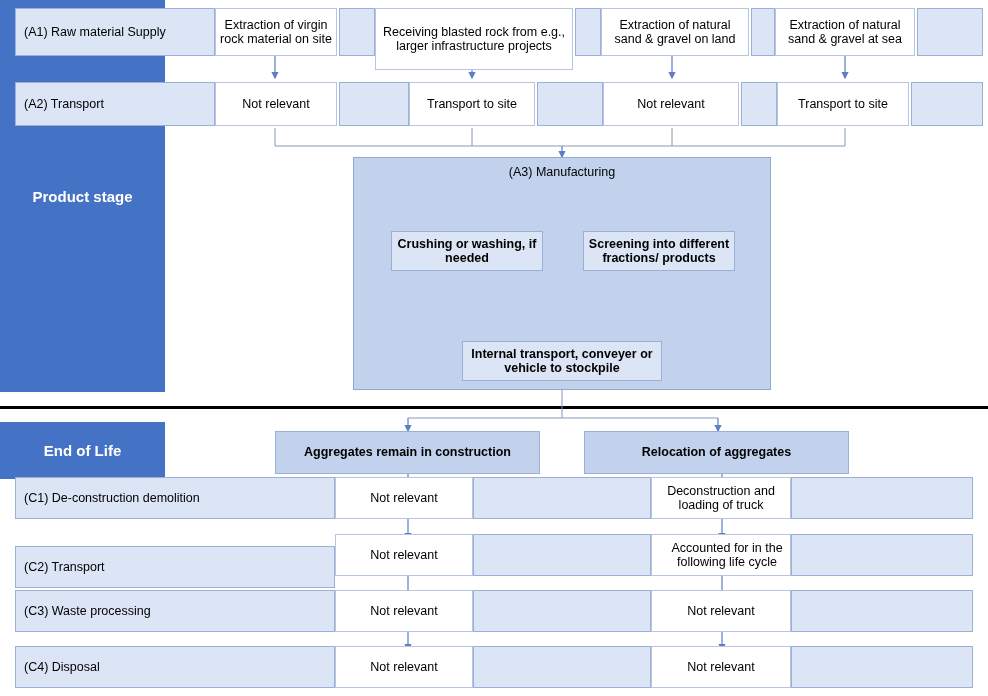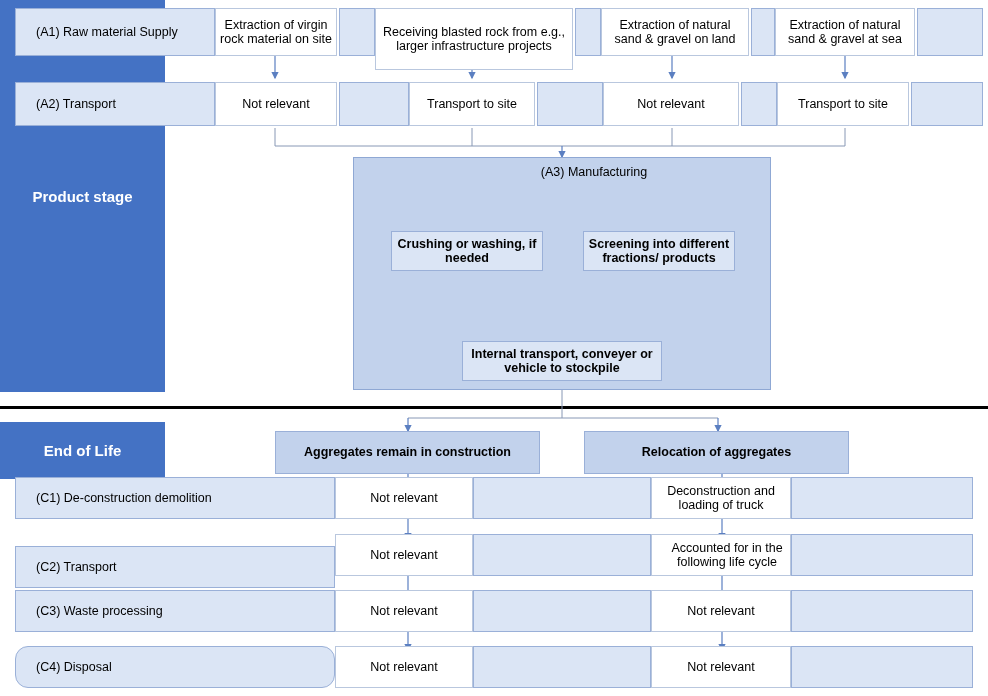--- a/index.html
+++ b/index.html
@@ -29,21 +29,21 @@
     display:flex;
     align-items:center;
     justify-content:center;
     text-align:center;
     line-height:1.15;
     padding:2px 4px;
   }
   .lt{background:#dbe5f5;border:1px solid #9ab0d8;}
   .md{background:#c2d2ec;border:1px solid #9ab0d8;}
   .white{background:#ffffff;border:1px solid #b9c7de;}
-  .left{justify-content:flex-start;text-align:left;padding-left:20px;}
+  .left{justify-content:flex-start;text-align:left;padding-left:8px;}
   .bold{font-weight:bold;}
   .divider{
     position:absolute;
     background:#000000;
     height:3px;
   }
   svg.ov{
     position:absolute;left:0;top:0;width:988px;height:696px;
     pointer-events:none;
   }
@@ -150,21 +150,21 @@
 <div class="box white" style="left:603px;top:82px;width:136px;height:44px;">
   <span>Not relevant</span>
 </div>
 <div class="box lt" style="left:741px;top:82px;width:36px;height:44px;"></div>
 <div class="box white" style="left:777px;top:82px;width:132px;height:44px;">
   <span>Transport to site</span>
 </div>
 <div class="box lt" style="left:911px;top:82px;width:72px;height:44px;"></div>
 
 <div class="mfg-outer" style="left:353px;top:157px;width:418px;height:233px;"></div>
-<div class="mfg-title" style="left:353px;top:165px;width:418px;margin-left:32px;">
+<div class="mfg-title" style="left:353px;top:165px;width:418px;">
   <span>(A3) Manufacturing</span>
 </div>
 <div class="box lt bold" style="left:391px;top:231px;width:152px;height:40px;">
   <span>Crushing or washing, if needed</span>
 </div>
 <div class="box lt bold" style="left:583px;top:231px;width:152px;height:40px;">
   <span>Screening into different fractions/ products</span>
 </div>
 <div class="box lt bold" style="left:462px;top:341px;width:200px;height:40px;">
   <span>Internal transport, conveyer or vehicle to stockpile</span>
@@ -206,21 +206,21 @@
 </div>
 <div class="box white" style="left:335px;top:590px;width:138px;height:42px;">
   <span>Not relevant</span>
 </div>
 <div class="box lt" style="left:473px;top:590px;width:178px;height:42px;"></div>
 <div class="box white" style="left:651px;top:590px;width:140px;height:42px;">
   <span>Not relevant</span>
 </div>
 <div class="box lt" style="left:791px;top:590px;width:182px;height:42px;"></div>
 
-<div class="box lt left" style="left:15px;top:646px;width:320px;height:42px;border-radius:13px;">
+<div class="box lt left" style="left:15px;top:646px;width:320px;height:42px;">
   <span>(C4) Disposal</span>
 </div>
 <div class="box white" style="left:335px;top:646px;width:138px;height:42px;">
   <span>Not relevant</span>
 </div>
 <div class="box lt" style="left:473px;top:646px;width:178px;height:42px;"></div>
 <div class="box white" style="left:651px;top:646px;width:140px;height:42px;">
   <span>Not relevant</span>
 </div>
 <div class="box lt" style="left:791px;top:646px;width:182px;height:42px;"></div>

